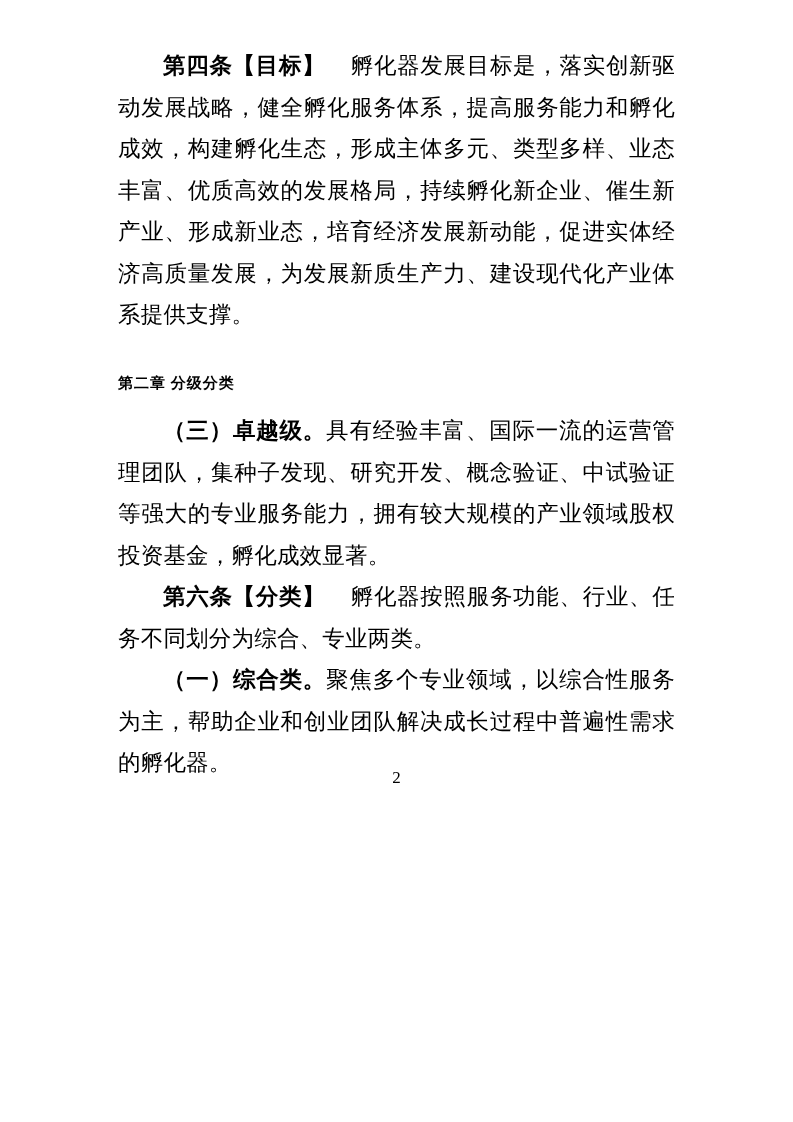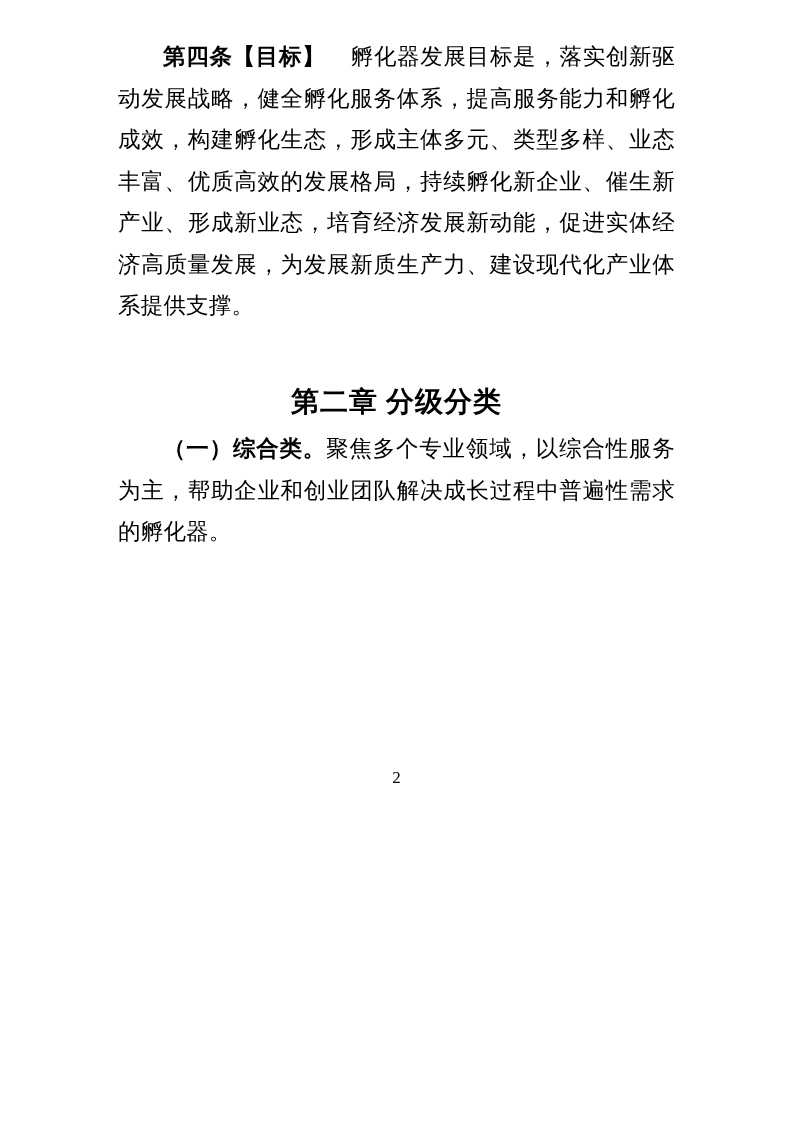--- a/index.html
+++ b/index.html
@@ -12,43 +12,43 @@
     height: 1122px;
     font-family: "Liberation Serif", "DejaVu Serif", serif;
     color: #000000;
     position: relative;
     overflow: hidden;
   }
   .page {
     width: 793px;
     height: 840px;
     box-sizing: border-box;
-    padding: 36px 118px 0 118px;
+    padding: 45px 118px 0 118px;
     position: relative;
   }
   .para {
     font-size: 22.5px;
     line-height: 41.5px;
     text-align: justify;
     text-justify: inter-ideograph;
     margin: 0 0 0 0;
     letter-spacing: 0.2px;
   }
   .para.indent {
     text-indent: 45px;
   }
   .bold {
     font-weight: bold;
   }
   .chapter-title {
-    font-size: 28px;
+    font-size: 15px;
     line-height: 41.5px;
     font-weight: bold;
-    text-align: center;
-    margin: 36px 0 6px 0;
+    text-align: left;
+    margin: 9px 0 6px 0;
     letter-spacing: 1px;
   }
   .page-number {
     position: absolute;
     bottom: 52px;
     left: 0;
     width: 793px;
     text-align: center;
     font-size: 17px;
     font-family: "Liberation Serif", "DejaVu Serif", serif;
@@ -64,18 +64,20 @@
 
   <p class="para indent"><span class="bold">第四条【目标】</span>&nbsp;&nbsp;&nbsp;&nbsp;<span>孵化器发展目标是，落实创新驱动发展战略，健全孵化服务体系，提高服务能力和孵化成效，构建孵化生态，形成主体多元、类型多样、业态丰富、优质高效的发展格局，持续孵化新企业、催生新产业、形成新业态，培育经济发展新动能，促进实体经济高质量发展，为发展新质生产力、建设现代化产业体系提供支撑。</span></p>
 
   <div class="spacer-after-first"></div>
 
   <p class="chapter-title">第二章 分级分类</p>
 
 
 
 
+  <p class="para indent"><span class="bold">（三）卓越级。</span><span>具有经验丰富、国际一流的运营管理团队，集种子发现、研究开发、概念验证、中试验证等强大的专业服务能力，拥有较大规模的产业领域股权投资基金，孵化成效显著。</span></p>
 
+  <p class="para indent"><span class="bold">第六条【分类】</span>&nbsp;&nbsp;&nbsp;&nbsp;<span>孵化器按照服务功能、行业、任务不同划分为综合、专业两类。</span></p>
 
   <p class="para indent"><span class="bold">（一）综合类。</span><span>聚焦多个专业领域，以综合性服务为主，帮助企业和创业团队解决成长过程中普遍性需求的孵化器。</span></p>
 
   <div class="page-number">2</div>
 </div>
 
 </body></html>

